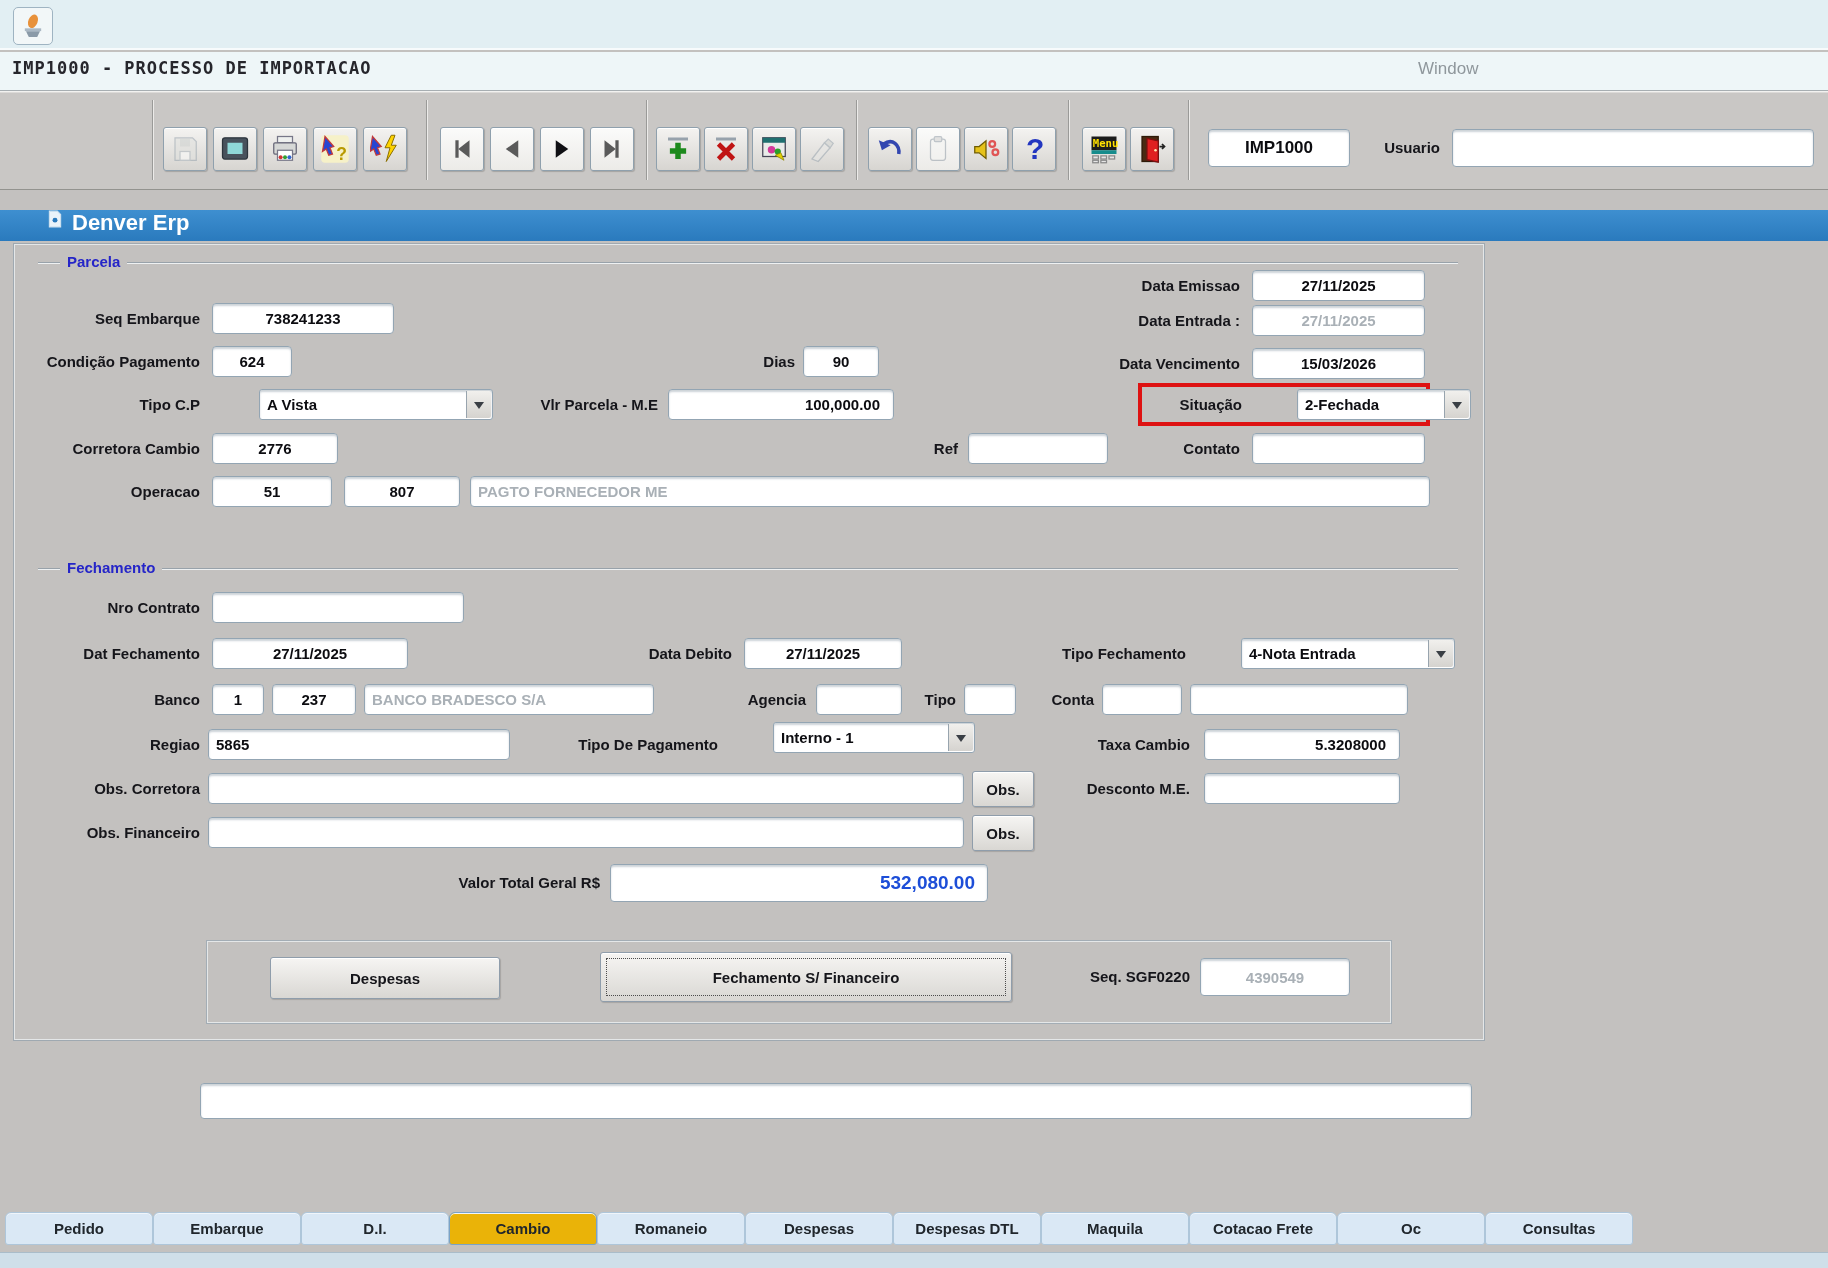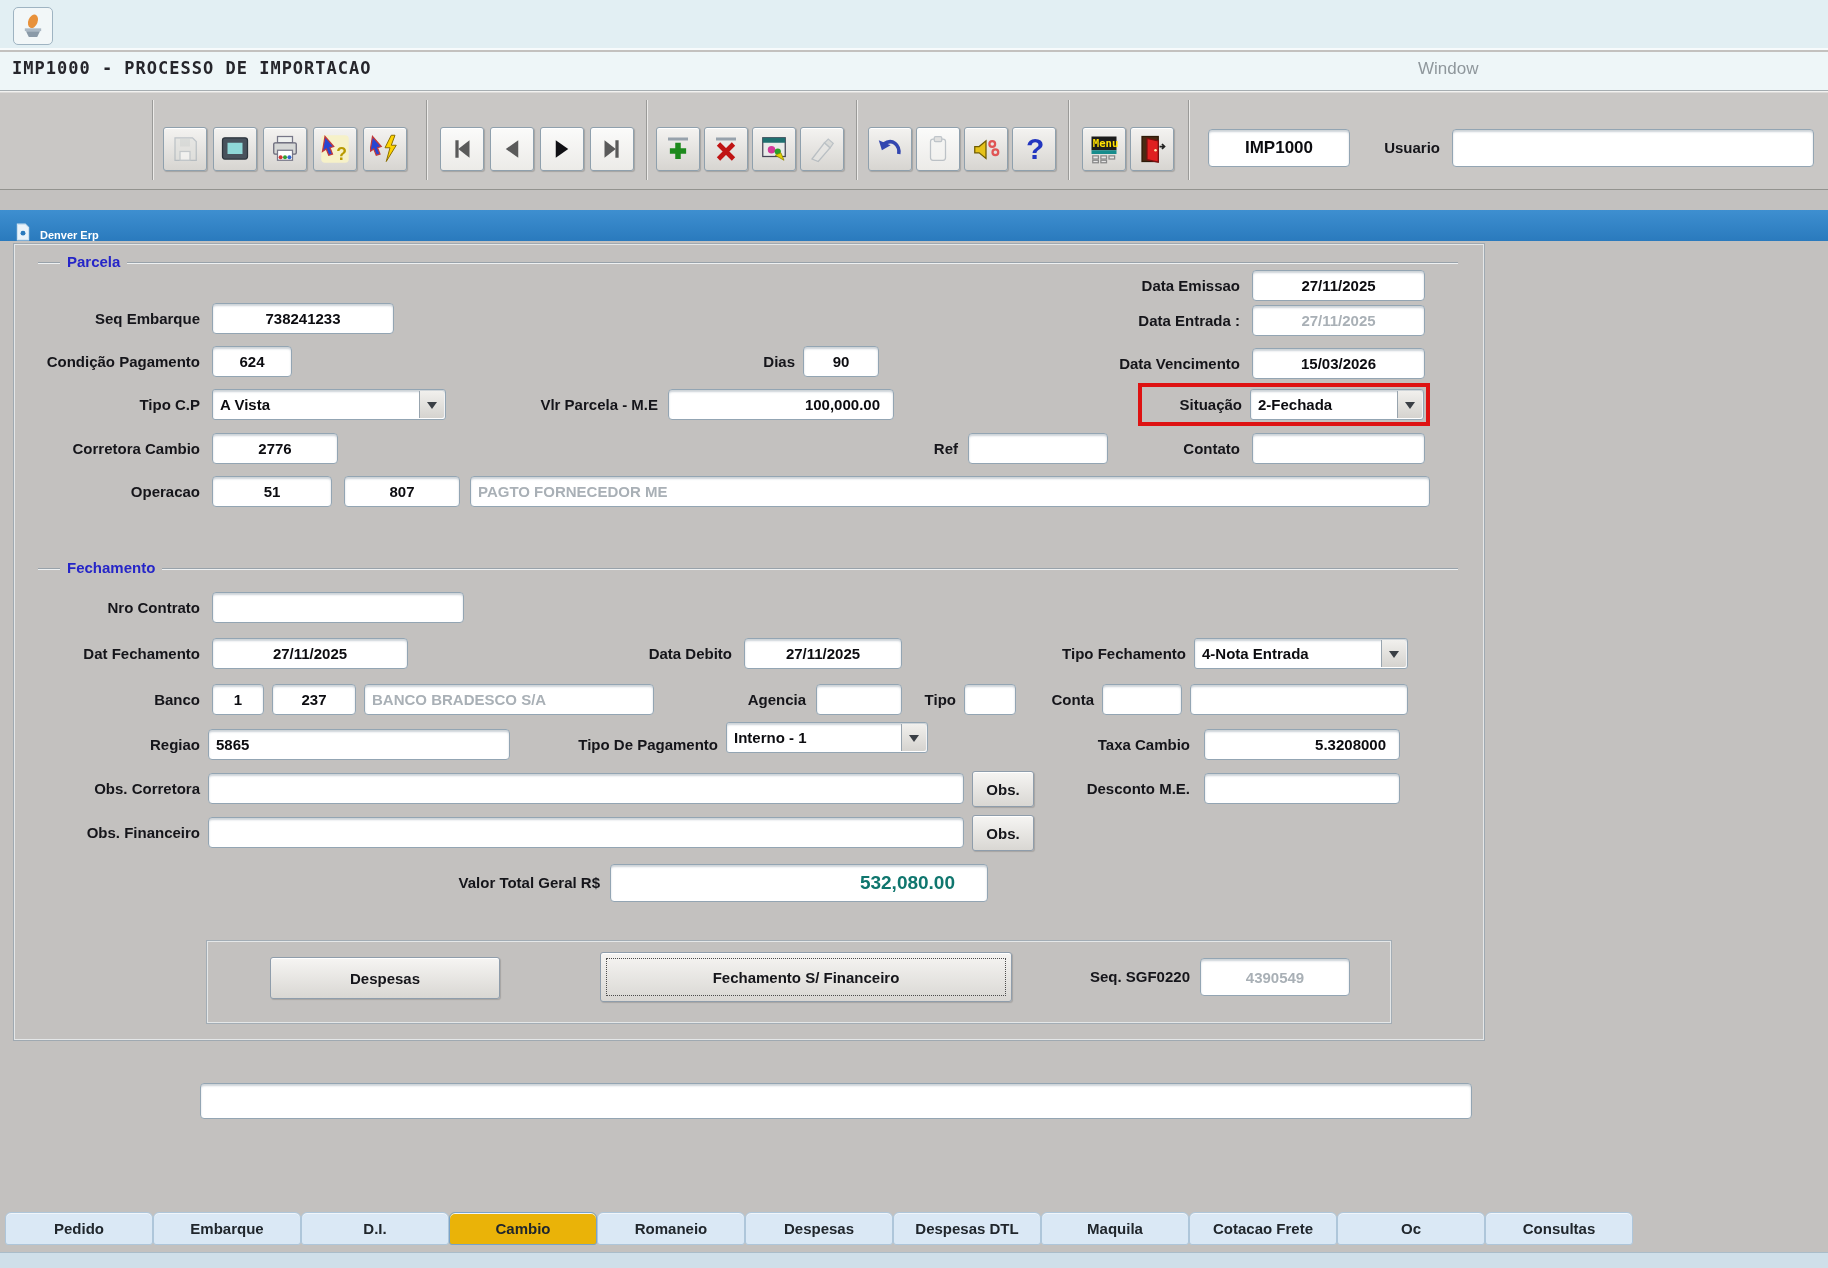--- a/index.html
+++ b/index.html
@@ -20,26 +20,26 @@
   .tbtn svg{width:30px;height:30px;}
   
   .fld{position:absolute;height:31px;background:#fff;border:1px solid #93a5b3;border-radius:4px;
        box-shadow:inset 0 2px 2px rgba(95,115,130,.32);font-size:15px;font-weight:bold;color:#0c0c10;
        display:flex;align-items:center;overflow:hidden;white-space:nowrap;}
   .fld.c{justify-content:center;}
   .fld.r{justify-content:flex-end;padding-right:13px;}
   .fld.l{padding-left:7px;}
   .fld.dis{color:#a9b0b6;}
   .lbl{position:absolute;height:31px;line-height:31px;font-size:15px;font-weight:bold;color:#15151a;text-align:right;white-space:nowrap;}
-  .combo{position:absolute;height:31px;background:#fff;border:1px solid #93a5b3;border-radius:3px;box-shadow:inset 0 2px 2px rgba(95,115,130,.32);}
+  .combo{position:absolute;height:31px;background:#fff;border:1px solid #93a5b3;border-radius:3px;box-shadow:inset 0 2px 2px rgba(95,115,130,.32);margin-left:47px;}
   .combo .val{position:absolute;left:7px;top:0;line-height:29px;font-size:15px;font-weight:bold;color:#0c0c10;white-space:nowrap;}
   .combo .cbtn{position:absolute;right:1px;top:1px;bottom:1px;width:25px;background:linear-gradient(#f1f0ed,#d5d3cf);border-left:1px solid #98a4ae;border-radius:0 2px 2px 0;display:flex;align-items:center;justify-content:center;}
   .combo .cbtn::after{content:"";border:5px solid transparent;border-top:7px solid #3a3f45;margin-top:6px;}
   
-  .denver{position:absolute;left:0;top:210px;width:1828px;height:31px;background:linear-gradient(#3e8fd0,#2a7abd);color:#fff;font-size:11px;font-weight:bold;display:flex;align-items:flex-end;}
+  .denver{position:absolute;left:0;top:210px;width:1828px;height:31px;background:linear-gradient(#3e8fd0,#2a7abd);color:#fff;font-size:22px;font-weight:bold;display:flex;align-items:flex-start;padding-left:32px;}
   .panel{position:absolute;left:13px;top:243px;width:1472px;height:798px;border:1px solid #9fa9b1;box-shadow:inset 0 0 0 1px #e4e7e8;}
   .grpline{position:absolute;height:0;border-top:1px solid #98a2aa;border-bottom:1px solid #eef1f2;}
   .grplbl{position:absolute;height:20px;line-height:20px;padding:0 7px;background:#c3c1bf;color:#2525c8;font-size:15px;font-weight:bold;}
   .redbox{position:absolute;border:4px solid #de1212;}
   .btn{position:absolute;background:linear-gradient(#f6f5f3,#d9d7d3);border:1px solid #8f9dab;border-radius:3px;box-shadow:inset 0 1px 0 #fff,1px 1px 1px rgba(0,0,0,.15);font-size:15px;font-weight:bold;color:#15151a;display:flex;align-items:center;justify-content:center;}
   .focusrect{position:absolute;left:5px;right:5px;top:5px;bottom:5px;border:1px dotted #4c4c4c;pointer-events:none;}
   .innerbox{position:absolute;left:206px;top:940px;width:1186px;height:84px;border:1px solid #a3adb5;box-shadow:inset 0 0 0 1px #e4e7e8;}
   
   .tabs{position:absolute;left:5px;top:1212px;display:flex;}
   .tab{width:148px;height:33px;line-height:31px;text-align:center;font-size:15px;font-weight:bold;color:#20262c;
@@ -313,21 +313,21 @@
   <div class="fld l" style="left:208px;top:773px;width:756px"></div>
   <div class="btn" style="left:972px;top:771px;width:62px;height:36px">Obs.</div>
   <div class="lbl" style="left:1052px;top:773px;width:138px">Desconto M.E.</div>
   <div class="fld l" style="left:1204px;top:773px;width:196px"></div>
 
   <div class="lbl" style="left:42px;top:817px;width:158px">Obs. Financeiro</div>
   <div class="fld l" style="left:208px;top:817px;width:756px"></div>
   <div class="btn" style="left:972px;top:815px;width:62px;height:36px">Obs.</div>
 
   <div class="lbl" style="left:418px;top:864px;width:182px;height:38px;line-height:38px">Valor Total Geral R$</div>
-  <div class="fld r" style="left:610px;top:864px;width:378px;height:38px;color:#0f766e;font-size:19px;padding-right:32px">532,080.00</div>
+  <div class="fld r" style="left:610px;top:864px;width:378px;height:38px;color:#1d4ed8;font-size:19px;padding-right:12px">532,080.00</div>
 
   <div class="innerbox"></div>
   <div class="btn" style="left:270px;top:957px;width:230px;height:42px">Despesas</div>
   <div class="btn" style="left:600px;top:952px;width:412px;height:50px">
     <span class="focusrect"></span>
     <span>Fechamento S/ Financeiro</span>
   </div>
   <div class="lbl" style="left:1046px;top:958px;width:144px;height:38px;line-height:38px">Seq. SGF0220</div>
   <div class="fld c dis" style="left:1200px;top:958px;width:150px;height:38px">4390549</div>
 

